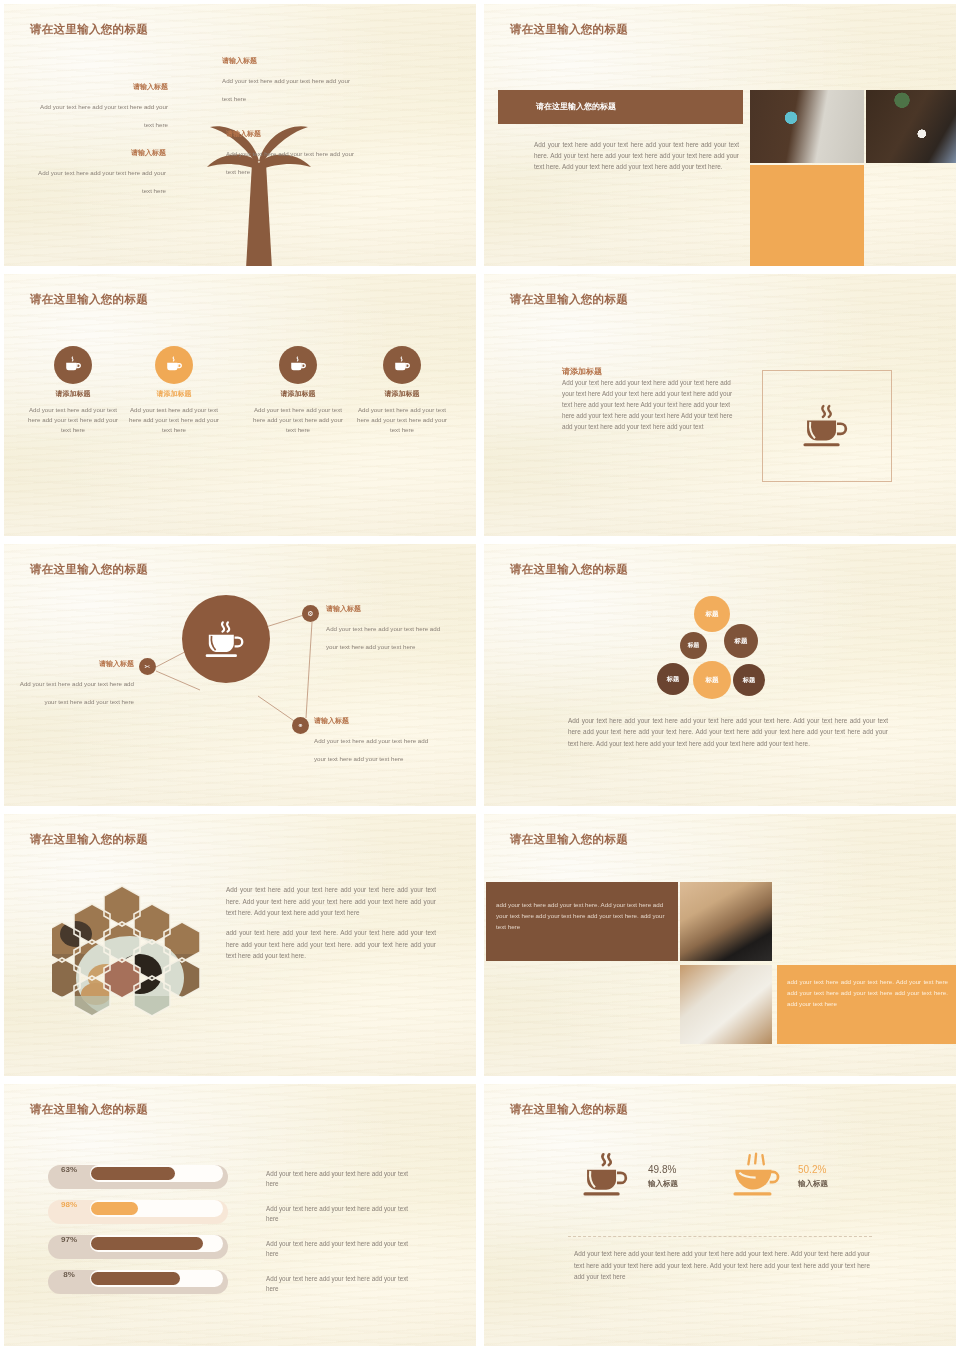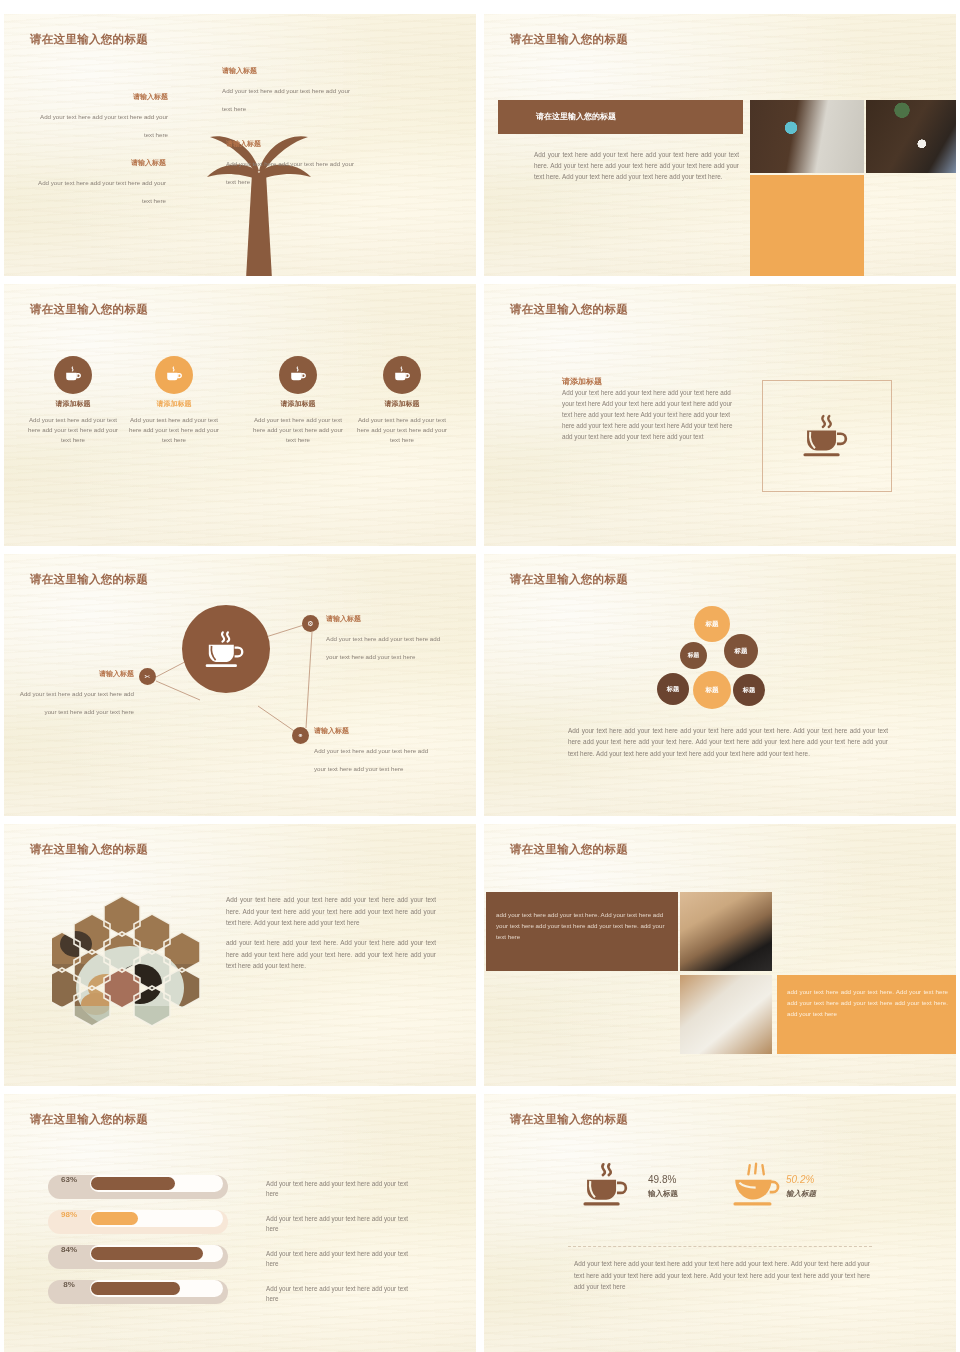--- a/index.html
+++ b/index.html
@@ -6,21 +6,21 @@
   body{
     width:960px;height:1352px;overflow:hidden;
     font-family:"Liberation Sans","DejaVu Sans",sans-serif;
   }
   .grid{
     width:960px;height:1352px;
     display:grid;
     grid-template-columns:472px 472px;
     grid-template-rows:repeat(5,262px);
     column-gap:8px;row-gap:8px;
-    padding:14px 4px;
+    padding:4px 4px;
     box-sizing:border-box;
   }
   .slide{
     position:relative;overflow:hidden;
     background:
       radial-gradient(ellipse at 18% 22%, rgba(255,255,255,.75) 0%, rgba(255,255,255,0) 55%),
       radial-gradient(ellipse at 80% 70%, rgba(255,250,235,.8) 0%, rgba(255,255,255,0) 60%),
       linear-gradient(172deg,#fbf6e4 0%,#f7f1dd 30%,#f4eed6 55%,#f8f3e3 78%,#f3ecd8 100%);
   }
   .slide::after{
@@ -374,21 +374,21 @@
 
     <div class="barrow" style="top:116px;background:#f7e7d7;">
       <div class="pct" style="color:#f0a955">98%</div>
       <div style="flex:1;height:17px;background:#fffdfa;border-radius:9px;margin-right:5px;display:flex;align-items:center;">
         <div class="fill" style="width:35%;background:#f2ad5c;margin-left:1px;"></div>
       </div>
     </div>
     <div class="btxt body-txt" style="top:120px;">Add your text here add your text here add your text here</div>
 
     <div class="barrow" style="top:151px;background:#ded1c5;">
-      <div class="pct" style="color:#6b5b4c">84%</div>
+      <div class="pct" style="color:#6b5b4c">97%</div>
       <div style="flex:1;height:17px;background:#fffdfa;border-radius:9px;margin-right:5px;display:flex;align-items:center;">
         <div class="fill" style="width:84%;background:#8a5b3e;margin-left:1px;"></div>
       </div>
     </div>
     <div class="btxt body-txt" style="top:155px;">Add your text here add your text here add your text here</div>
 
     <div class="barrow" style="top:186px;background:#ded1c5;">
       <div class="pct" style="color:#6b5b4c">8%</div>
       <div style="flex:1;height:17px;background:#fffdfa;border-radius:9px;margin-right:5px;display:flex;align-items:center;">
         <div class="fill" style="width:67%;background:#8a5b3e;margin-left:1px;"></div>
@@ -410,21 +410,21 @@
         <path d="M13.5 20.5c-.8 6 .3 13 5.2 18" fill="none" stroke="#f9f3e2" stroke-width="2.4"></path>
         <path d="M43 22.5h4.2a5.6 5.6 0 0 1 0 11.2H43" fill="none" stroke="#8a5b3e" stroke-width="3"></path>
         <rect x="6" y="44" width="40" height="3.6" rx="1.8" fill="#8a5b3e"></rect>
       </svg>
       <div>
         <div class="pctbig" style="color:#6b5b4c">49.8%</div>
         <div class="pctsub">输入标题</div>
       </div>
     </div>
 
-    <div class="s10cell" style="left:244px;display:flex;align-items:center;font-style:italic;">
+    <div class="s10cell" style="left:244px;display:flex;align-items:center;gap:12px;">
       <svg viewBox="0 0 64 52" width="58" height="48">
         <g fill="none" stroke="#f0a955" stroke-width="2.6" stroke-linecap="round">
           <path d="M24 3 L22.5 13"></path>
             <path d="M31 1.5 L30 12"></path>
             <path d="M38 3 L39.5 13"></path>
         </g>
         <path d="M8 19h40c0 12-9 22-20 22S8 31 8 19z" fill="#f0a955"></path>
         <path d="M12.5 22.5c3.6 3.4 10.4 5.2 18 5.2" fill="none" stroke="#f9f3e2" stroke-width="2.4"></path>
         <path d="M47 21.5h2.6a5.6 5.6 0 0 1 0 11.2H46" fill="none" stroke="#f0a955" stroke-width="3"></path>
         <rect x="6" y="44" width="42" height="3.6" rx="1.8" fill="#f0a955"></rect>

